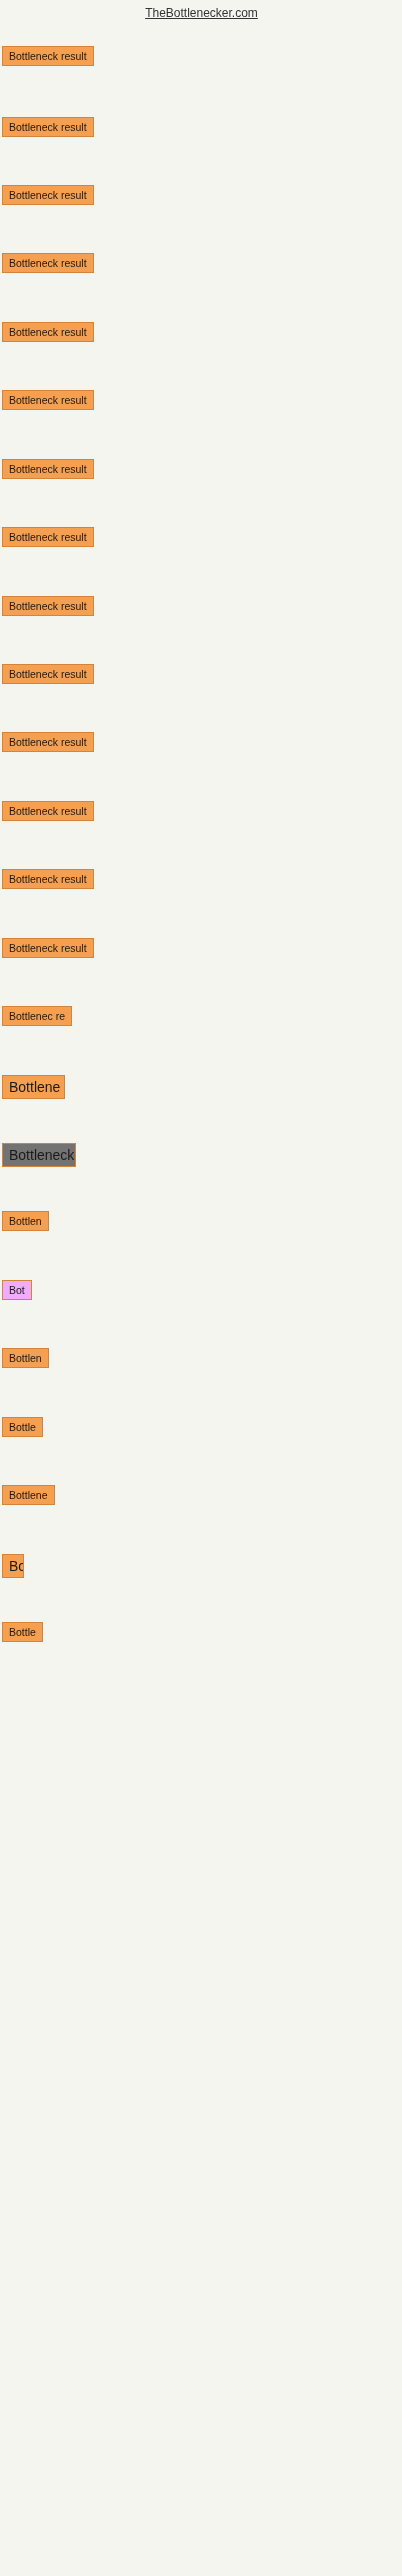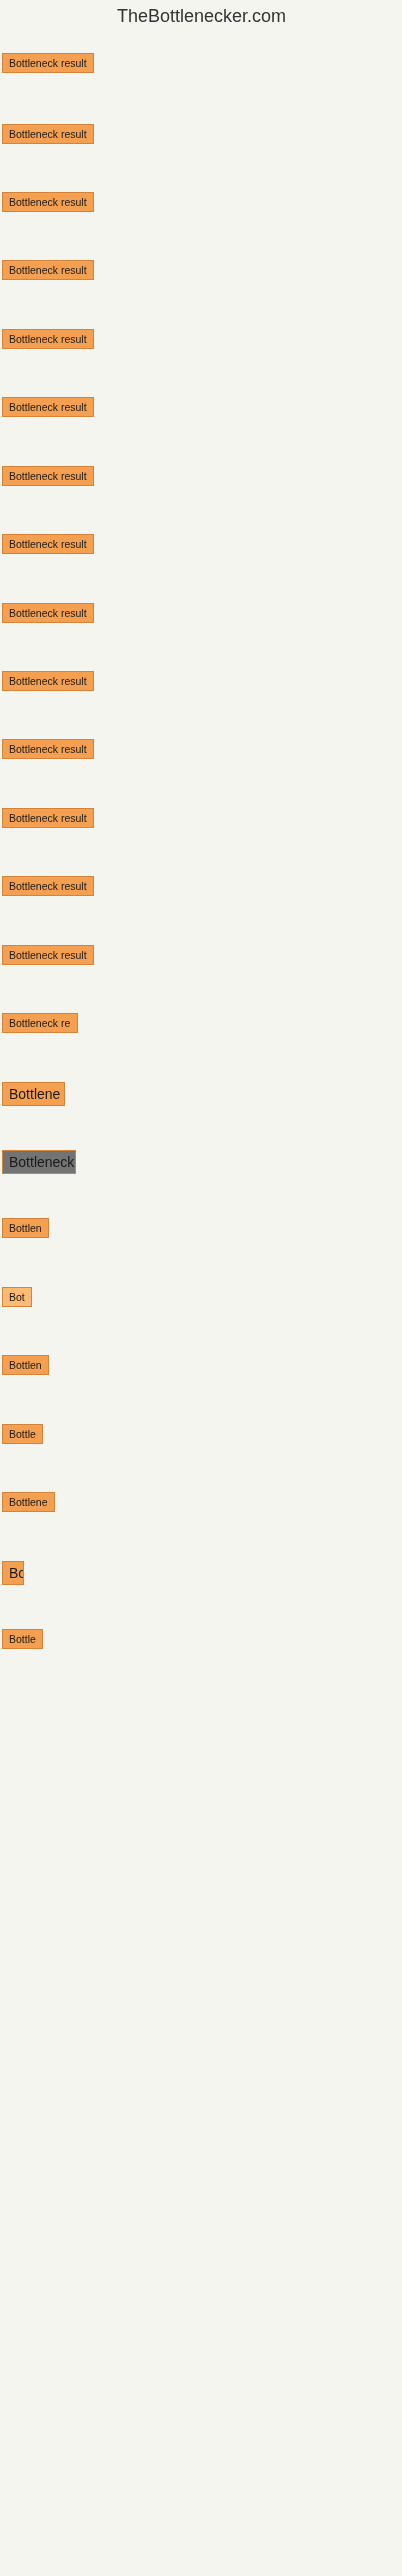--- a/index.html
+++ b/index.html
@@ -11,24 +11,25 @@
     body {
       width: 403px;
       min-height: 2576px;
       background-color: #f5f5f0;
       font-family: Arial, sans-serif;
       position: relative;
     }
 
     .site-title {
       text-align: center;
-      font-size: 18px;
+      font-size: 12px;
       color: #333;
       padding: 6.4px 0 3.2px 0;
       font-weight: normal;
+      text-decoration: underline;
     }
   </style>
 </head>
 <body>
 
 <div class="site-title">TheBottlenecker.com</div>
 
 <div id="items-container" style="position: relative; height: 2536px;">
 <div style="position: absolute; top: 22.5px; left: 1.6px;"><span style="display: inline-block; background-color: rgb(245, 160, 80); border: 0.8px solid rgb(212, 132, 58); color: rgb(26, 26, 26); font-size: 10.5px; padding: 3.2px 6.4px; white-space: nowrap; overflow: hidden; max-width: 97px;">Bottleneck result</span></div>
     <div style="position: absolute; top: 93px; left: 1.6px;"><span style="display: inline-block; background-color: rgb(245, 160, 80); border: 0.8px solid rgb(212, 132, 58); color: rgb(26, 26, 26); font-size: 10.5px; padding: 3.2px 6.4px; white-space: nowrap; overflow: hidden; max-width: 97px;">Bottleneck result</span></div>
@@ -37,24 +38,24 @@
     <div style="position: absolute; top: 298px; left: 1.6px;"><span style="display: inline-block; background-color: rgb(245, 160, 80); border: 0.8px solid rgb(212, 132, 58); color: rgb(26, 26, 26); font-size: 10.5px; padding: 3.2px 6.4px; white-space: nowrap; overflow: hidden; max-width: 97px;">Bottleneck result</span></div>
     <div style="position: absolute; top: 366px; left: 1.6px;"><span style="display: inline-block; background-color: rgb(245, 160, 80); border: 0.8px solid rgb(212, 132, 58); color: rgb(26, 26, 26); font-size: 10.5px; padding: 3.2px 6.4px; white-space: nowrap; overflow: hidden; max-width: 97px;">Bottleneck result</span></div>
     <div style="position: absolute; top: 435px; left: 1.6px;"><span style="display: inline-block; background-color: rgb(245, 160, 80); border: 0.8px solid rgb(212, 132, 58); color: rgb(26, 26, 26); font-size: 10.5px; padding: 3.2px 6.4px; white-space: nowrap; overflow: hidden; max-width: 97px;">Bottleneck result</span></div>
     <div style="position: absolute; top: 503px; left: 1.6px;"><span style="display: inline-block; background-color: rgb(245, 160, 80); border: 0.8px solid rgb(212, 132, 58); color: rgb(26, 26, 26); font-size: 10.5px; padding: 3.2px 6.4px; white-space: nowrap; overflow: hidden; max-width: 97px;">Bottleneck result</span></div>
     <div style="position: absolute; top: 572px; left: 1.6px;"><span style="display: inline-block; background-color: rgb(245, 160, 80); border: 0.8px solid rgb(212, 132, 58); color: rgb(26, 26, 26); font-size: 10.5px; padding: 3.2px 6.4px; white-space: nowrap; overflow: hidden; max-width: 97px;">Bottleneck result</span></div>
     <div style="position: absolute; top: 640px; left: 1.6px;"><span style="display: inline-block; background-color: rgb(245, 160, 80); border: 0.8px solid rgb(212, 132, 58); color: rgb(26, 26, 26); font-size: 10.5px; padding: 3.2px 6.4px; white-space: nowrap; overflow: hidden; max-width: 97px;">Bottleneck result</span></div>
     <div style="position: absolute; top: 708px; left: 1.6px;"><span style="display: inline-block; background-color: rgb(245, 160, 80); border: 0.8px solid rgb(212, 132, 58); color: rgb(26, 26, 26); font-size: 10.5px; padding: 3.2px 6.4px; white-space: nowrap; overflow: hidden; max-width: 97px;">Bottleneck result</span></div>
     <div style="position: absolute; top: 777px; left: 1.6px;"><span style="display: inline-block; background-color: rgb(245, 160, 80); border: 0.8px solid rgb(212, 132, 58); color: rgb(26, 26, 26); font-size: 10.5px; padding: 3.2px 6.4px; white-space: nowrap; overflow: hidden; max-width: 97px;">Bottleneck result</span></div>
     <div style="position: absolute; top: 845px; left: 1.6px;"><span style="display: inline-block; background-color: rgb(245, 160, 80); border: 0.8px solid rgb(212, 132, 58); color: rgb(26, 26, 26); font-size: 10.5px; padding: 3.2px 6.4px; white-space: nowrap; overflow: hidden; max-width: 97px;">Bottleneck result</span></div>
     <div style="position: absolute; top: 914px; left: 1.6px;"><span style="display: inline-block; background-color: rgb(245, 160, 80); border: 0.8px solid rgb(212, 132, 58); color: rgb(26, 26, 26); font-size: 10.5px; padding: 3.2px 6.4px; white-space: nowrap; overflow: hidden; max-width: 97px;">Bottleneck result</span></div>
-    <div style="position: absolute; top: 982px; left: 1.6px;"><span style="display: inline-block; background-color: rgb(245, 160, 80); border: 0.8px solid rgb(212, 132, 58); color: rgb(26, 26, 26); font-size: 10.5px; padding: 3.2px 6.4px; white-space: nowrap; overflow: hidden; max-width: 81px;">Bottleneck re</span></div>
+    <div style="position: absolute; top: 982px; left: 1.6px;"><span style="display: inline-block; background-color: rgb(245, 160, 80); border: 0.8px solid rgb(212, 132, 58); color: rgb(26, 26, 26); font-size: 10.5px; padding: 3.2px 6.4px; white-space: nowrap; overflow: hidden; max-width: 81px;">Bottlenec re</span></div>
     <div style="position: absolute; top: 1051px; left: 1.6px;"><span style="display: inline-block; background-color: rgb(245, 160, 80); border: 0.8px solid rgb(212, 132, 58); color: rgb(26, 26, 26); font-size: 14px; padding: 3.2px 6.4px; white-space: nowrap; overflow: hidden; max-width: 63px;">Bottlene</span></div>
     <div style="position: absolute; top: 1119px; left: 1.6px;"><span style="display: inline-block; background-color: #737373; border: 0.8px solid rgb(212, 132, 58); color: rgb(26, 26, 26); font-size: 14px; padding: 3.2px 6.4px; white-space: nowrap; overflow: hidden; max-width: 74px;">Bottleneck r</span></div>
     <div style="position: absolute; top: 1187px; left: 1.6px;"><span style="display: inline-block; background-color: rgb(245, 160, 80); border: 0.8px solid rgb(212, 132, 58); color: rgb(26, 26, 26); font-size: 10.5px; padding: 3.2px 6.4px; white-space: nowrap; overflow: hidden; max-width: 55px;">Bottlen</span></div>
-    <div style="position: absolute; top: 1256px; left: 1.6px;"><span style="display: inline-block; background-color: #fdba74; border: 0.8px solid rgb(212, 132, 58); color: rgb(26, 26, 26); font-size: 10.5px; padding: 3.2px 6.4px; white-space: nowrap; overflow: hidden; max-width: 32px;">Bot</span></div>
+    <div style="position: absolute; top: 1256px; left: 1.6px;"><span style="display: inline-block; background-color: #f0abfc; border: 0.8px solid rgb(212, 132, 58); color: rgb(26, 26, 26); font-size: 10.5px; padding: 3.2px 6.4px; white-space: nowrap; overflow: hidden; max-width: 32px;">Bot</span></div>
     <div style="position: absolute; top: 1324px; left: 1.6px;"><span style="display: inline-block; background-color: rgb(245, 160, 80); border: 0.8px solid rgb(212, 132, 58); color: rgb(26, 26, 26); font-size: 10.5px; padding: 3.2px 6.4px; white-space: nowrap; overflow: hidden; max-width: 55px;">Bottlen</span></div>
     <div style="position: absolute; top: 1393px; left: 1.6px;"><span style="display: inline-block; background-color: rgb(245, 160, 80); border: 0.8px solid rgb(212, 132, 58); color: rgb(26, 26, 26); font-size: 10.5px; padding: 3.2px 6.4px; white-space: nowrap; overflow: hidden; max-width: 45px;">Bottle</span></div>
     <div style="position: absolute; top: 1461px; left: 1.6px;"><span style="display: inline-block; background-color: rgb(245, 160, 80); border: 0.8px solid rgb(212, 132, 58); color: rgb(26, 26, 26); font-size: 10.5px; padding: 3.2px 6.4px; white-space: nowrap; overflow: hidden; max-width: 64px;">Bottlene</span></div>
     <div style="position: absolute; top: 1530px; left: 1.6px;"><span style="display: inline-block; background-color: rgb(245, 160, 80); border: 0.8px solid rgb(212, 132, 58); color: rgb(26, 26, 26); font-size: 14px; padding: 3.2px 6.4px; white-space: nowrap; overflow: hidden; max-width: 22.5px;">Bo</span></div>
     <div style="position: absolute; top: 1598px; left: 1.6px;"><span style="display: inline-block; background-color: rgb(245, 160, 80); border: 0.8px solid rgb(212, 132, 58); color: rgb(26, 26, 26); font-size: 10.5px; padding: 3.2px 6.4px; white-space: nowrap; overflow: hidden; max-width: 45px;">Bottle</span></div>
   </div>
 
 
 </body></html>

